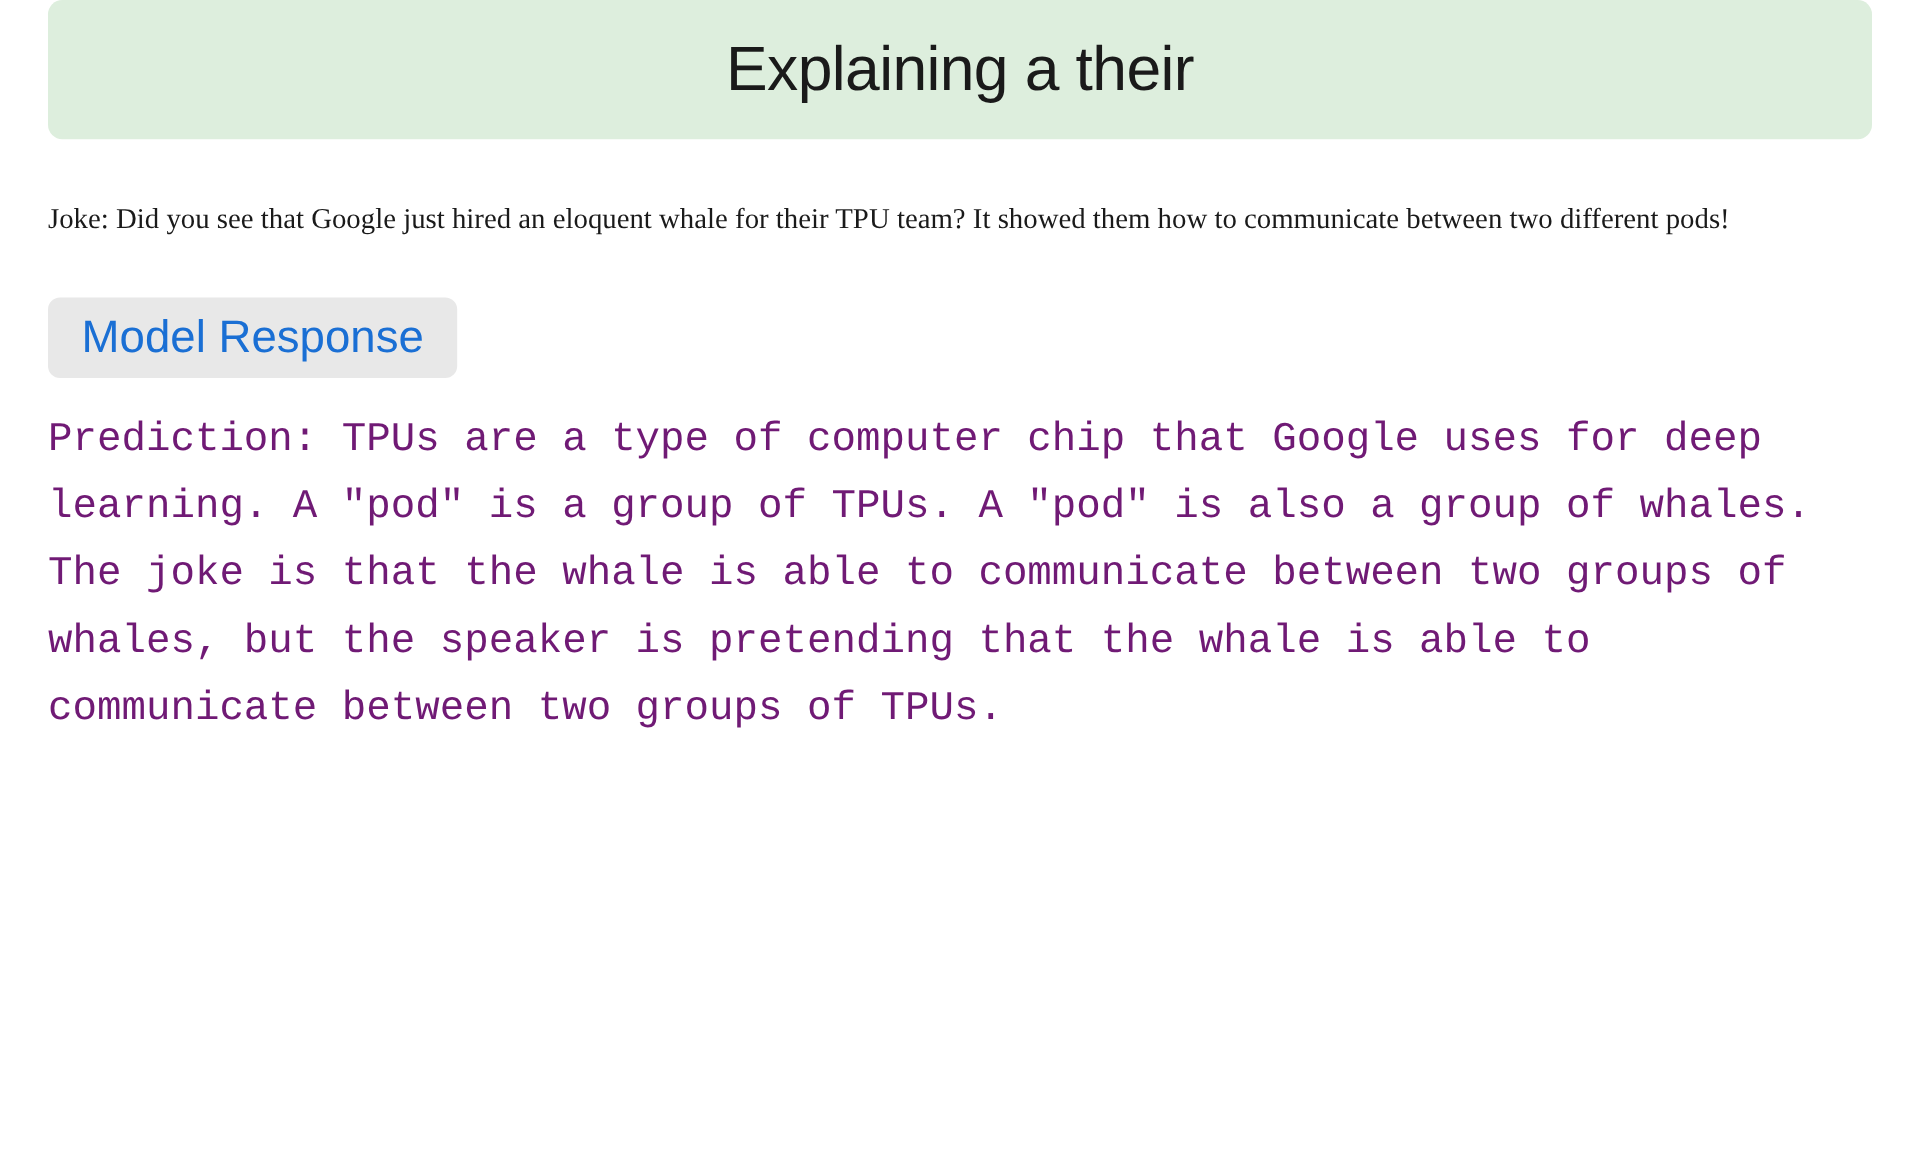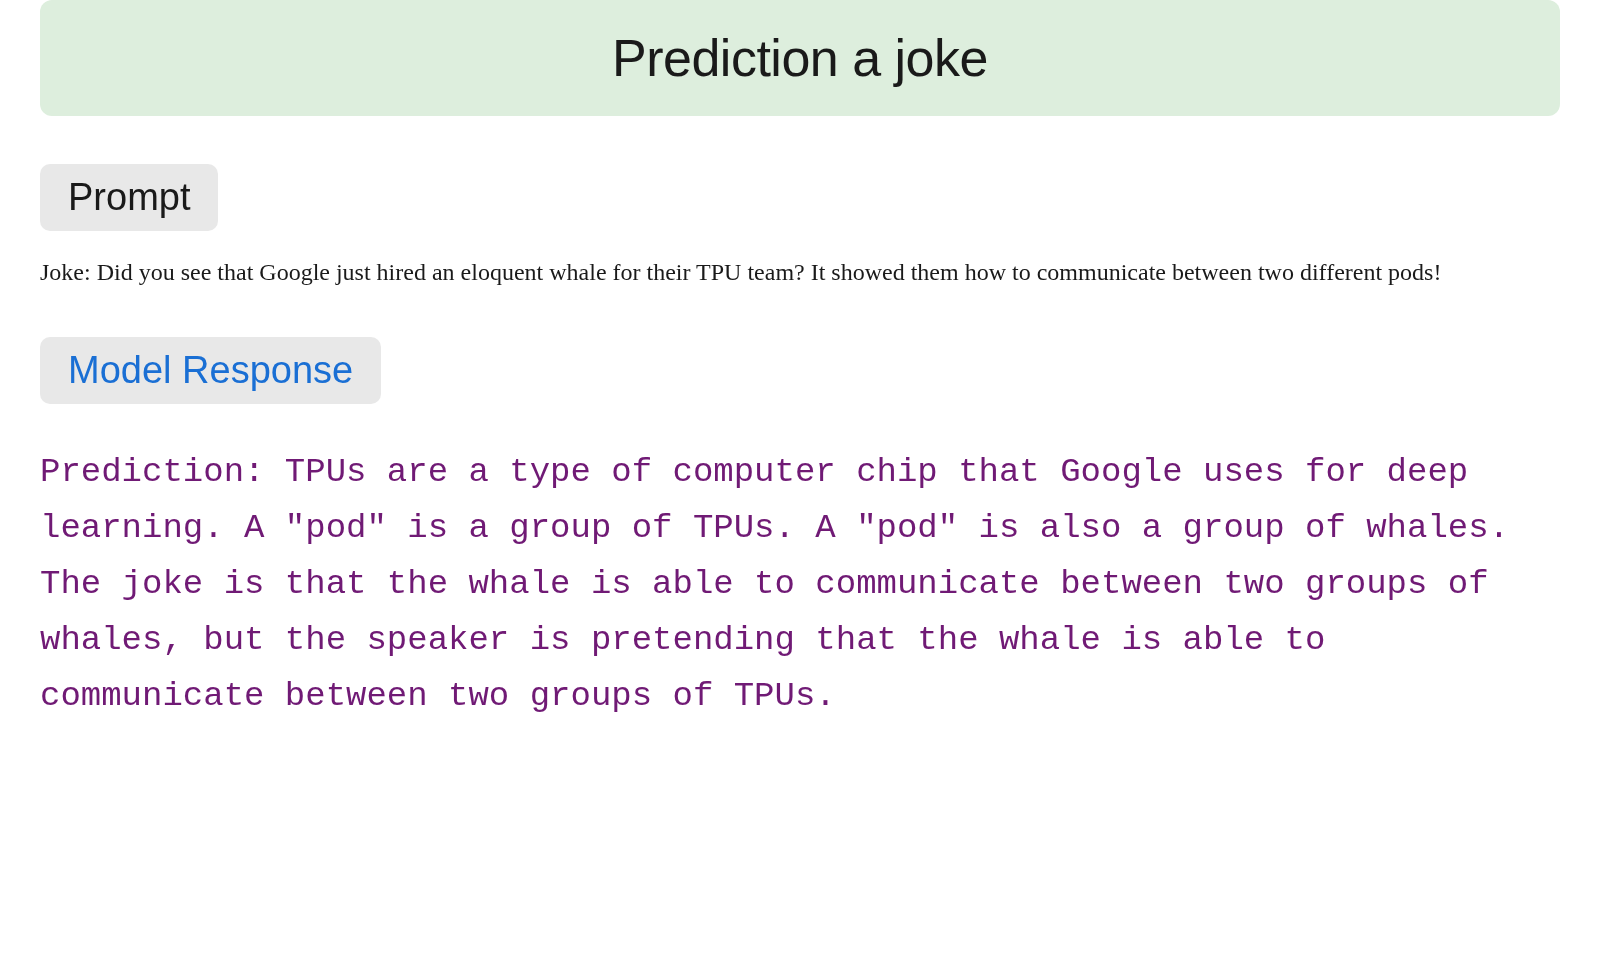--- a/index.html
+++ b/index.html
@@ -68,21 +68,21 @@
       color: #1a1a1a;
       line-height: 1.65;
       margin-bottom: 44px;
     }
 
     .model-response-badge {
       display: inline-block;
       background: #e8e8e8;
       border-radius: 10px;
       padding: 12px 28px;
-      margin-bottom: 40px;
+      margin-bottom: 24px;
     }
 
     .model-response-badge-text {
       font-family: -apple-system, BlinkMacSystemFont, 'Segoe UI', Helvetica, Arial, sans-serif;
       font-size: 38px;
       font-weight: 500;
       color: #1a6fd4;
     }
 
     .model-response-text {
@@ -91,26 +91,23 @@
       color: #701a75;
       line-height: 1.65;
     }
   </style>
 </head>
 <body>
 
 <div class="page-container">
 
   <div class="title-banner">
-    <span class="title-text">Prediction a joke</span>
+    <span class="title-text">Explaining a their</span>
   </div>
 
-  <div class="prompt-badge">
-    <span class="prompt-badge-text">Prompt</span>
-  </div>
 
 
   <div class="joke-text">Joke: Did you see that Google just hired an eloquent whale for their TPU team? It showed them how to communicate between two different pods!</div>
 
   <div class="model-response-badge">
     <span class="model-response-badge-text">Model Response</span>
   </div>
 
   <div class="model-response-text">Prediction: TPUs are a type of computer chip that Google uses for deep learning. A "pod" is a group of TPUs. A "pod" is also a group of whales. The joke is that the whale is able to communicate between two groups of whales, but the speaker is pretending that the whale is able to communicate between two groups of TPUs.</div>
 

